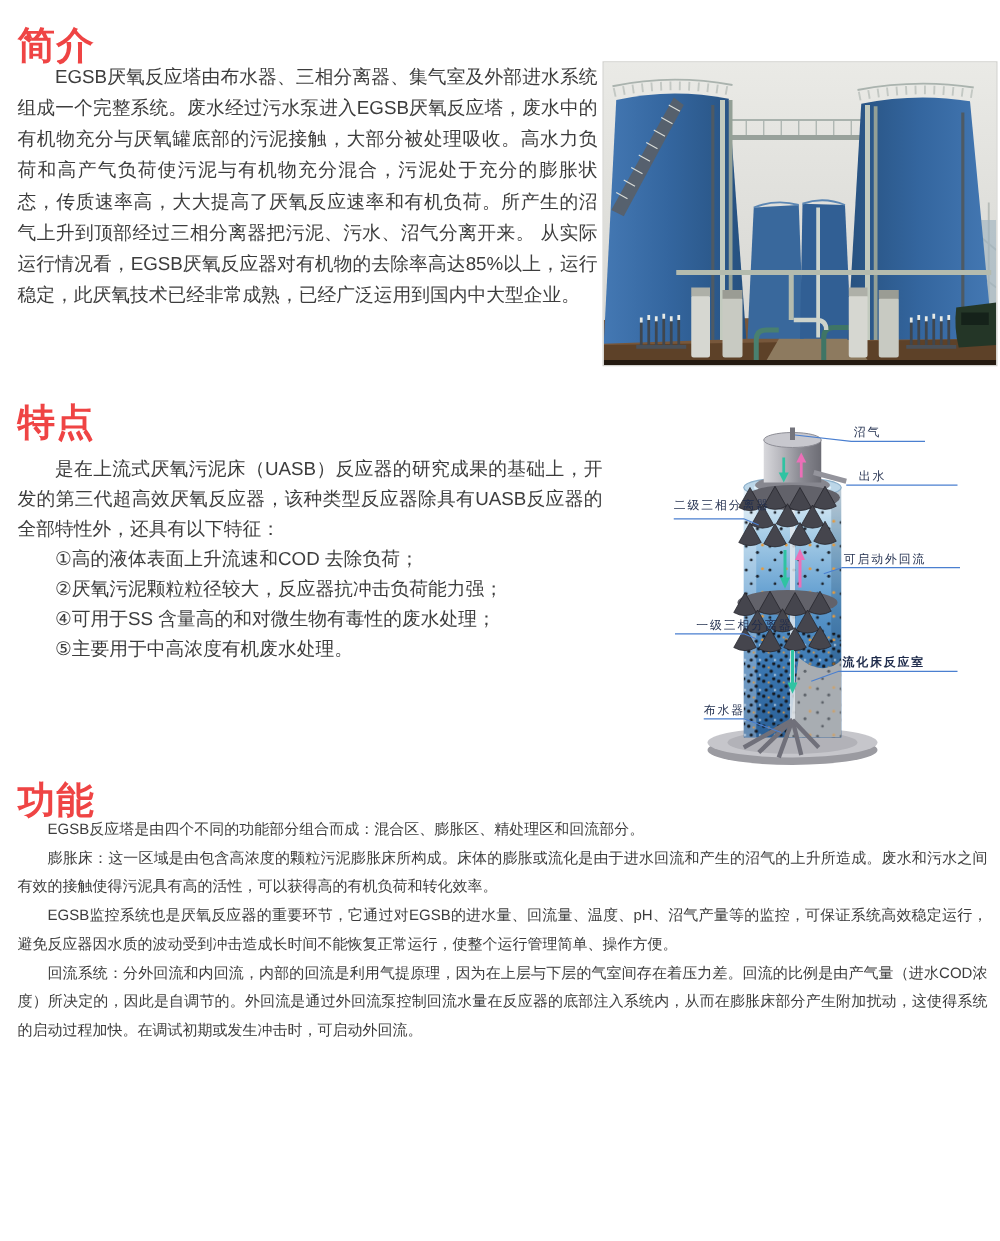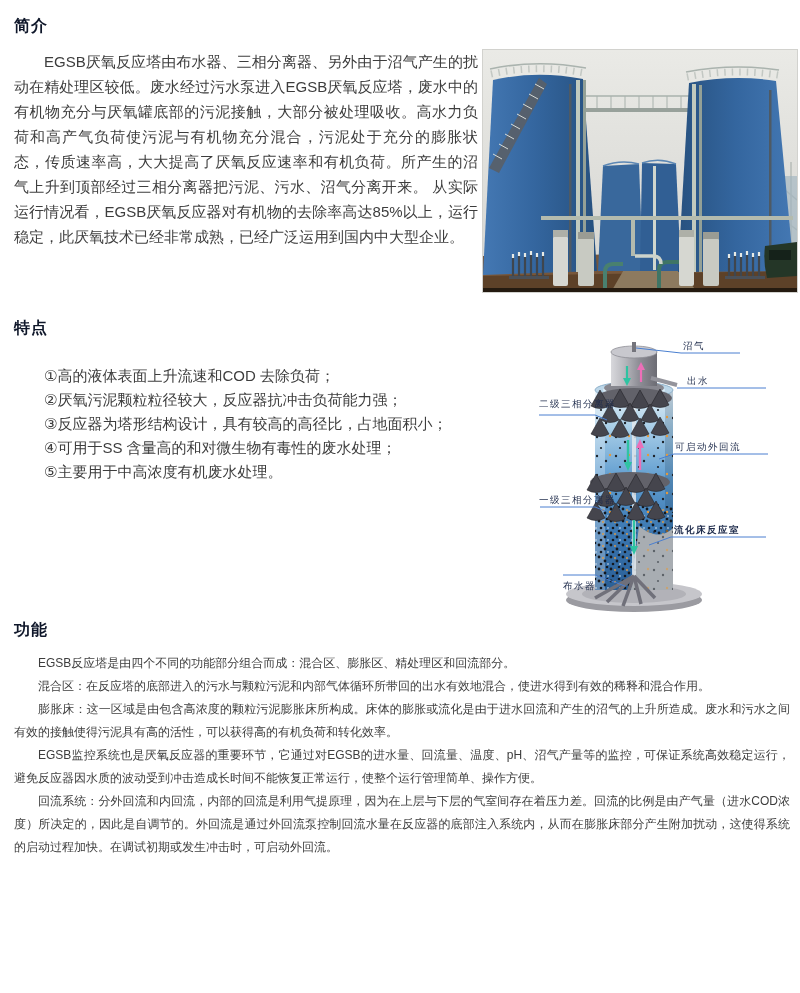--- a/index.html
+++ b/index.html
@@ -1,39 +1,39 @@
 <!DOCTYPE html>
 <html lang="zh"><head>
 <meta charset="utf-8">
 <style>
   html,body{margin:0;padding:0;background:#ffffff;}
   body{font-family:"Liberation Sans","DejaVu Sans",sans-serif;}
   .page{position:relative;width:800px;height:993px;background:#ffffff;overflow:hidden;}
-  .heading{position:absolute;margin:0;font-size:16px;font-weight:700;color:#0f172a;letter-spacing:1px;}
+  .heading{position:absolute;margin:0;font-size:30px;font-weight:700;color:#ef4444;letter-spacing:1px;}
   .body-text{color:#3d3d3d;font-size:15px;line-height:25px;text-align:justify;}
   .body-text p{margin:0;text-indent:2em;}
   #intro-paragraph{position:absolute;left:14px;top:49px;width:464px;}
   #features-text{position:absolute;left:14px;top:364px;width:468px;line-height:24px;}
   #features-text p{margin:0;text-indent:2em;}
   #features-text .feat-item{text-indent:2em;}
   #functions-text{position:absolute;left:14px;top:652px;width:776px;font-size:12px;line-height:23px;}
   .photo{position:absolute;left:483px;top:50px;width:314px;height:242px;outline:1px solid #d2d2ce;}
   .diagram{position:absolute;left:537px;top:338px;width:263px;height:277px;}
   .diagram svg{position:absolute;left:0;top:0;}
   .dlabel{position:absolute;font-size:9.5px;color:#1f2c4c;white-space:nowrap;letter-spacing:1.5px;}
 </style>
 </head>
 <body>
 
 <div class="page">
 
   <h2 class="heading" style="left:14px;top:16px;">简介</h2>
 
   <div class="body-text" id="intro-paragraph">
-    <p>EGSB厌氧反应塔由布水器、三相分离器、另外由于沼气产生的扰动在精处理区较低。废水经过污水泵进入EGSB厌氧反应塔，废水中的有机物充分与厌氧罐底部的污泥接触，大部分被处理吸收。高水力负荷和高产气负荷使污泥与有机物充分混合，污泥处于充分的膨胀状态，传质速率高，大大提高了厌氧反应速率和有机负荷。所产生的沼气上升到顶部经过三相分离器把污泥、污水、沼气分离开来。 从实际运行情况看，EGSB厌氧反应器对有机物的去除率高达85%以上，运行稳定，此厌氧技术已经非常成熟，已经广泛运用到国内中大型企业。</p>
+    <p>EGSB厌氧反应塔由布水器、三相分离器、集气室及外部进水系统组成一个完整系统。废水经过污水泵进入EGSB厌氧反应塔，废水中的有机物充分与厌氧罐底部的污泥接触，大部分被处理吸收。高水力负荷和高产气负荷使污泥与有机物充分混合，污泥处于充分的膨胀状态，传质速率高，大大提高了厌氧反应速率和有机负荷。所产生的沼气上升到顶部经过三相分离器把污泥、污水、沼气分离开来。 从实际运行情况看，EGSB厌氧反应器对有机物的去除率高达85%以上，运行稳定，此厌氧技术已经非常成熟，已经广泛运用到国内中大型企业。</p>
   </div>
 
   <div class="photo">
     <svg width="314" height="242" viewBox="0 0 314 242">
       <defs>
         <linearGradient id="gsky" x1="0" y1="0" x2="0" y2="1">
           <stop offset="0" stop-color="#eaeae6"></stop>
             <stop offset="1" stop-color="#d4d4d0"></stop>
         </linearGradient>
         <linearGradient id="gtank" x1="0" y1="0" x2="1" y2="0">
@@ -129,23 +129,23 @@
         <path d="M282,196 L314,192 L314,226 L284,228 Q280,212 282,196 Z" fill="#243627"></path>
         <rect x="286" y="200" width="22" height="10" fill="#15221a"></rect>
       </g>
       <rect x="0" y="238" width="314" height="4" fill="#241a10"></rect>
     </svg>
   </div>
 
   <h2 class="heading" style="left:14px;top:318px;">特点</h2>
 
   <div class="body-text" id="features-text">
+    <p>是在上流式厌氧污泥床（UASB）反应器的研究成果的基础上，开发的第三代超高效厌氧反应器，该种类型反应器除具有UASB反应器的全部特性外，还具有以下特征：</p>
     <div class="feat-item">①高的液体表面上升流速和COD 去除负荷；</div>
     <div class="feat-item">②厌氧污泥颗粒粒径较大，反应器抗冲击负荷能力强；</div>
-    <div class="feat-item">③反应器为塔形结构设计，具有较高的高径比，占地面积小；</div>
     <div class="feat-item">④可用于SS 含量高的和对微生物有毒性的废水处理；</div>
     <div class="feat-item">⑤主要用于中高浓度有机废水处理。</div>
   </div>
 
   <div class="diagram">
     <svg width="263" height="277" viewBox="0 0 263 277">
       <defs>
         <linearGradient id="gwater" x1="0" y1="0" x2="0" y2="1">
           <stop offset="0" stop-color="#e6f1f8"></stop>
             <stop offset="0.18" stop-color="#aacfe8"></stop>
@@ -269,28 +269,27 @@
         <path d="M122,121 L137,116 H231"></path>
         <path d="M3,169 H58 L68,173"></path>
         <path d="M112,207 L134,199 H229"></path>
         <path d="M26,237 H58 L88,248"></path>
       </g>
     </svg>
     <span class="dlabel" style="left:146px;top:2px;">沼气</span>
     <span class="dlabel" style="left:150px;top:37px;">出水</span>
     <span class="dlabel" style="left:2px;top:60px;">二级三相分离器</span>
     <span class="dlabel" style="left:138px;top:103px;">可启动外回流</span>
-    <span class="dlabel" style="left:2px;top:156px;">一级三相分离器</span>
+    <span class="dlabel" style="left:20px;top:156px;">一级三相分离器</span>
     <span class="dlabel" style="left:137px;top:186px;font-weight:bold;">流化床反应室</span>
-    <span class="dlabel" style="left:26px;top:224px;margin-top:18px;">布水器</span>
+    <span class="dlabel" style="left:26px;top:224px;">布水器</span>
   </div>
 
   <h2 class="heading" style="left:14px;top:620px;">功能</h2>
 
   <div class="body-text" id="functions-text">
     <p>EGSB反应塔是由四个不同的功能部分组合而成：混合区、膨胀区、精处理区和回流部分。</p>
-    <p>混合区：在反应塔的底部进入的污水与颗粒污泥和内部气体循环所带回的出水有效地混合，使进水得到有效的稀释和混合作用。</p>
     <p>膨胀床：这一区域是由包含高浓度的颗粒污泥膨胀床所构成。床体的膨胀或流化是由于进水回流和产生的沼气的上升所造成。废水和污水之间有效的接触使得污泥具有高的活性，可以获得高的有机负荷和转化效率。</p>
     <p>EGSB监控系统也是厌氧反应器的重要环节，它通过对EGSB的进水量、回流量、温度、pH、沼气产量等的监控，可保证系统高效稳定运行，避免反应器因水质的波动受到冲击造成长时间不能恢复正常运行，使整个运行管理简单、操作方便。</p>
     <p>回流系统：分外回流和内回流，内部的回流是利用气提原理，因为在上层与下层的气室间存在着压力差。回流的比例是由产气量（进水COD浓度）所决定的，因此是自调节的。外回流是通过外回流泵控制回流水量在反应器的底部注入系统内，从而在膨胀床部分产生附加扰动，这使得系统的启动过程加快。在调试初期或发生冲击时，可启动外回流。</p>
   </div>
 
 </div>
 
 </body></html>

